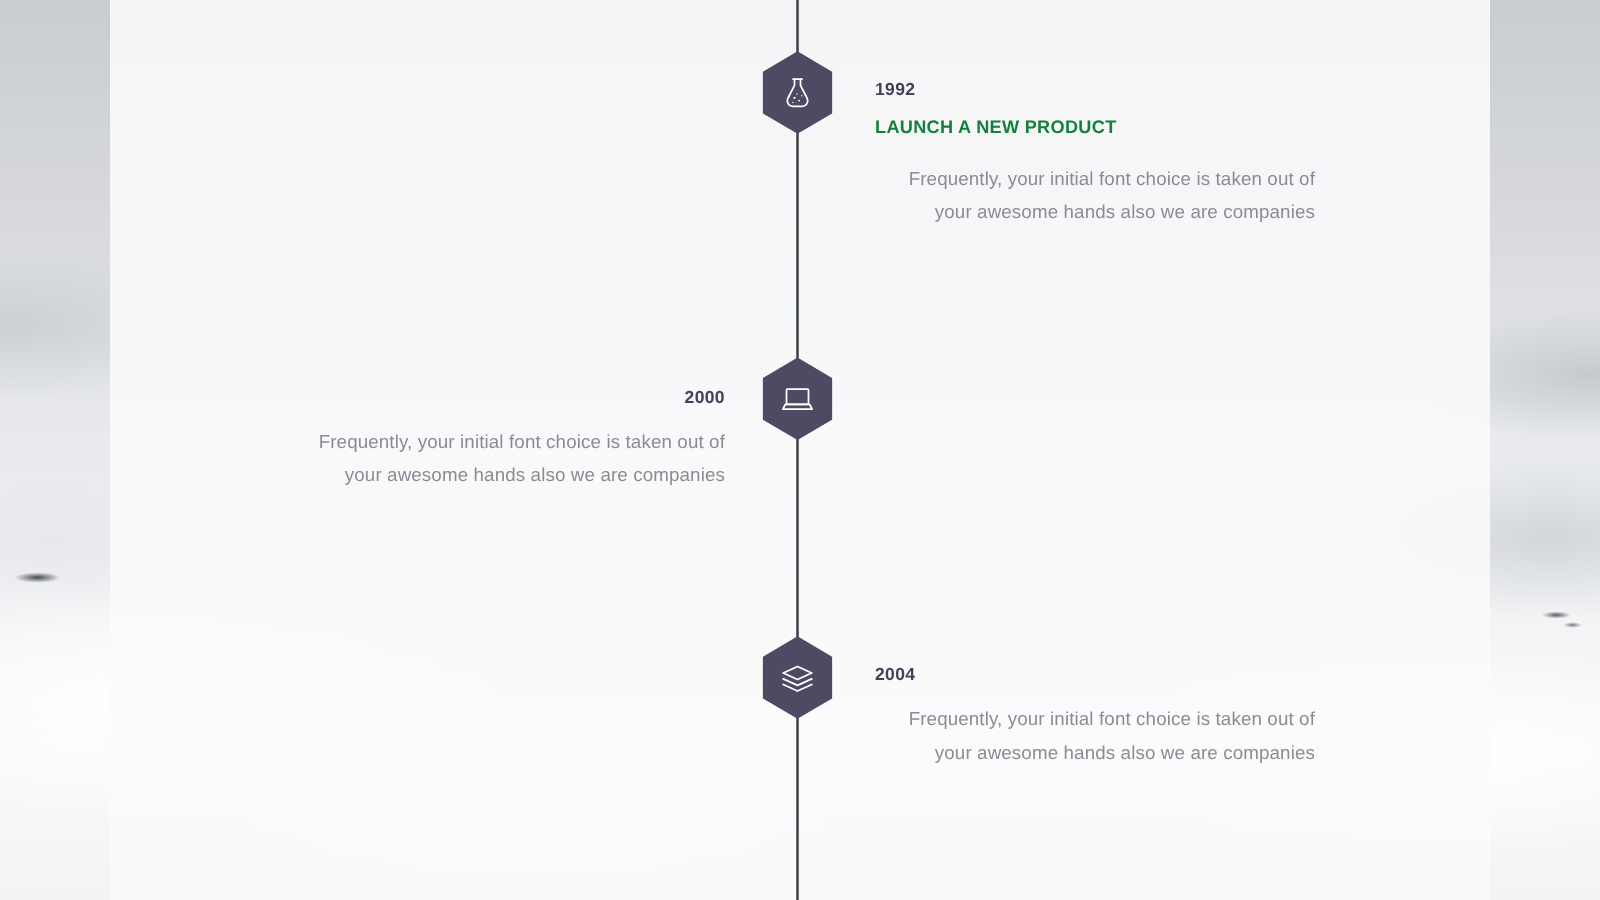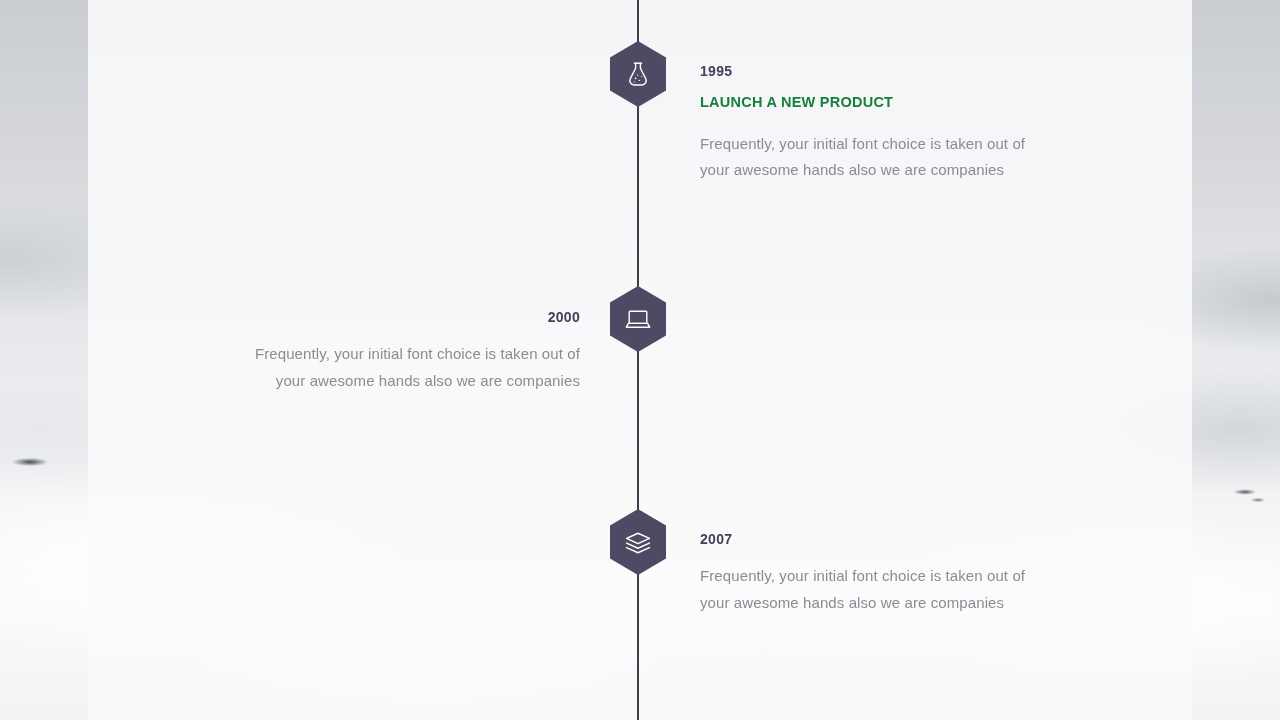--- a/index.html
+++ b/index.html
@@ -107,20 +107,21 @@
     margin-bottom: 21px;
     text-transform: uppercase;
   }
 
   .tl-desc {
     font-size: 15px;
     font-weight: 400;
     color: #8b8b96;
     line-height: 26.6px;
     letter-spacing: .1px;
+    text-align: right;
   }
 </style>
 </head>
 <body>
 
 <div id="slide">
 
   <div class="bg-photo"></div>
 
   <div class="panel"></div>
@@ -134,21 +135,21 @@
         <path d="M10.6 3.2v5.1L5.3 18.6c-1.5 3 .6 6.4 3.9 6.4h7.6c3.3 0 5.4-3.4 3.9-6.4L15.4 8.3V3.2"></path>
         <circle cx="10.6" cy="18.3" r="0.85" fill="#ffffff" stroke="none"></circle>
         <circle cx="14.3" cy="20.4" r="0.7" fill="#ffffff" stroke="none"></circle>
         <circle cx="12.6" cy="15.2" r="0.6" fill="#ffffff" stroke="none"></circle>
         <circle cx="16.4" cy="16.6" r="0.55" fill="#ffffff" stroke="none"></circle>
         <circle cx="9.2" cy="21.9" r="0.55" fill="#ffffff" stroke="none"></circle>
       </svg>
     </span>
   </div>
   <div class="tl-text right" style="top:64px;">
-    <div class="tl-year">1995</div>
+    <div class="tl-year">1992</div>
     <div class="tl-title">LAUNCH A NEW PRODUCT</div>
     <div class="tl-desc">Frequently, your initial font choice is taken out of your awesome hands also we are companies</div>
   </div>
 
   <div class="node" style="top:286px;">
     <span>
       <svg width="30" height="26" viewBox="0 0 30 26" fill="none" stroke="#ffffff" stroke-width="1.4" stroke-linecap="round" stroke-linejoin="round">
         <rect x="6.2" y="5.2" width="17.6" height="12.2" rx="0.8"></rect>
         <path d="M3.3 21.2h23.4l-2.1-3.8H5.4z"></path>
       </svg>
@@ -162,17 +163,17 @@
   <div class="node" style="top:509px;">
     <span>
       <svg width="30" height="27" viewBox="0 0 30 27" fill="none" stroke="#ffffff" stroke-width="1.5" stroke-linecap="round" stroke-linejoin="round">
         <path d="M15 4.2 3.6 9.4 15 14.6l11.4-5.2z"></path>
         <path d="M3.6 14.1 15 19.3l11.4-5.2"></path>
         <path d="M3.6 18.6 15 23.8l11.4-5.2"></path>
       </svg>
     </span>
   </div>
   <div class="tl-text right" style="top:532px;">
-    <div class="tl-year">2007</div>
+    <div class="tl-year">2004</div>
     <div class="tl-desc">Frequently, your initial font choice is taken out of your awesome hands also we are companies</div>
   </div>
 
 </div>
 
 </body></html>

